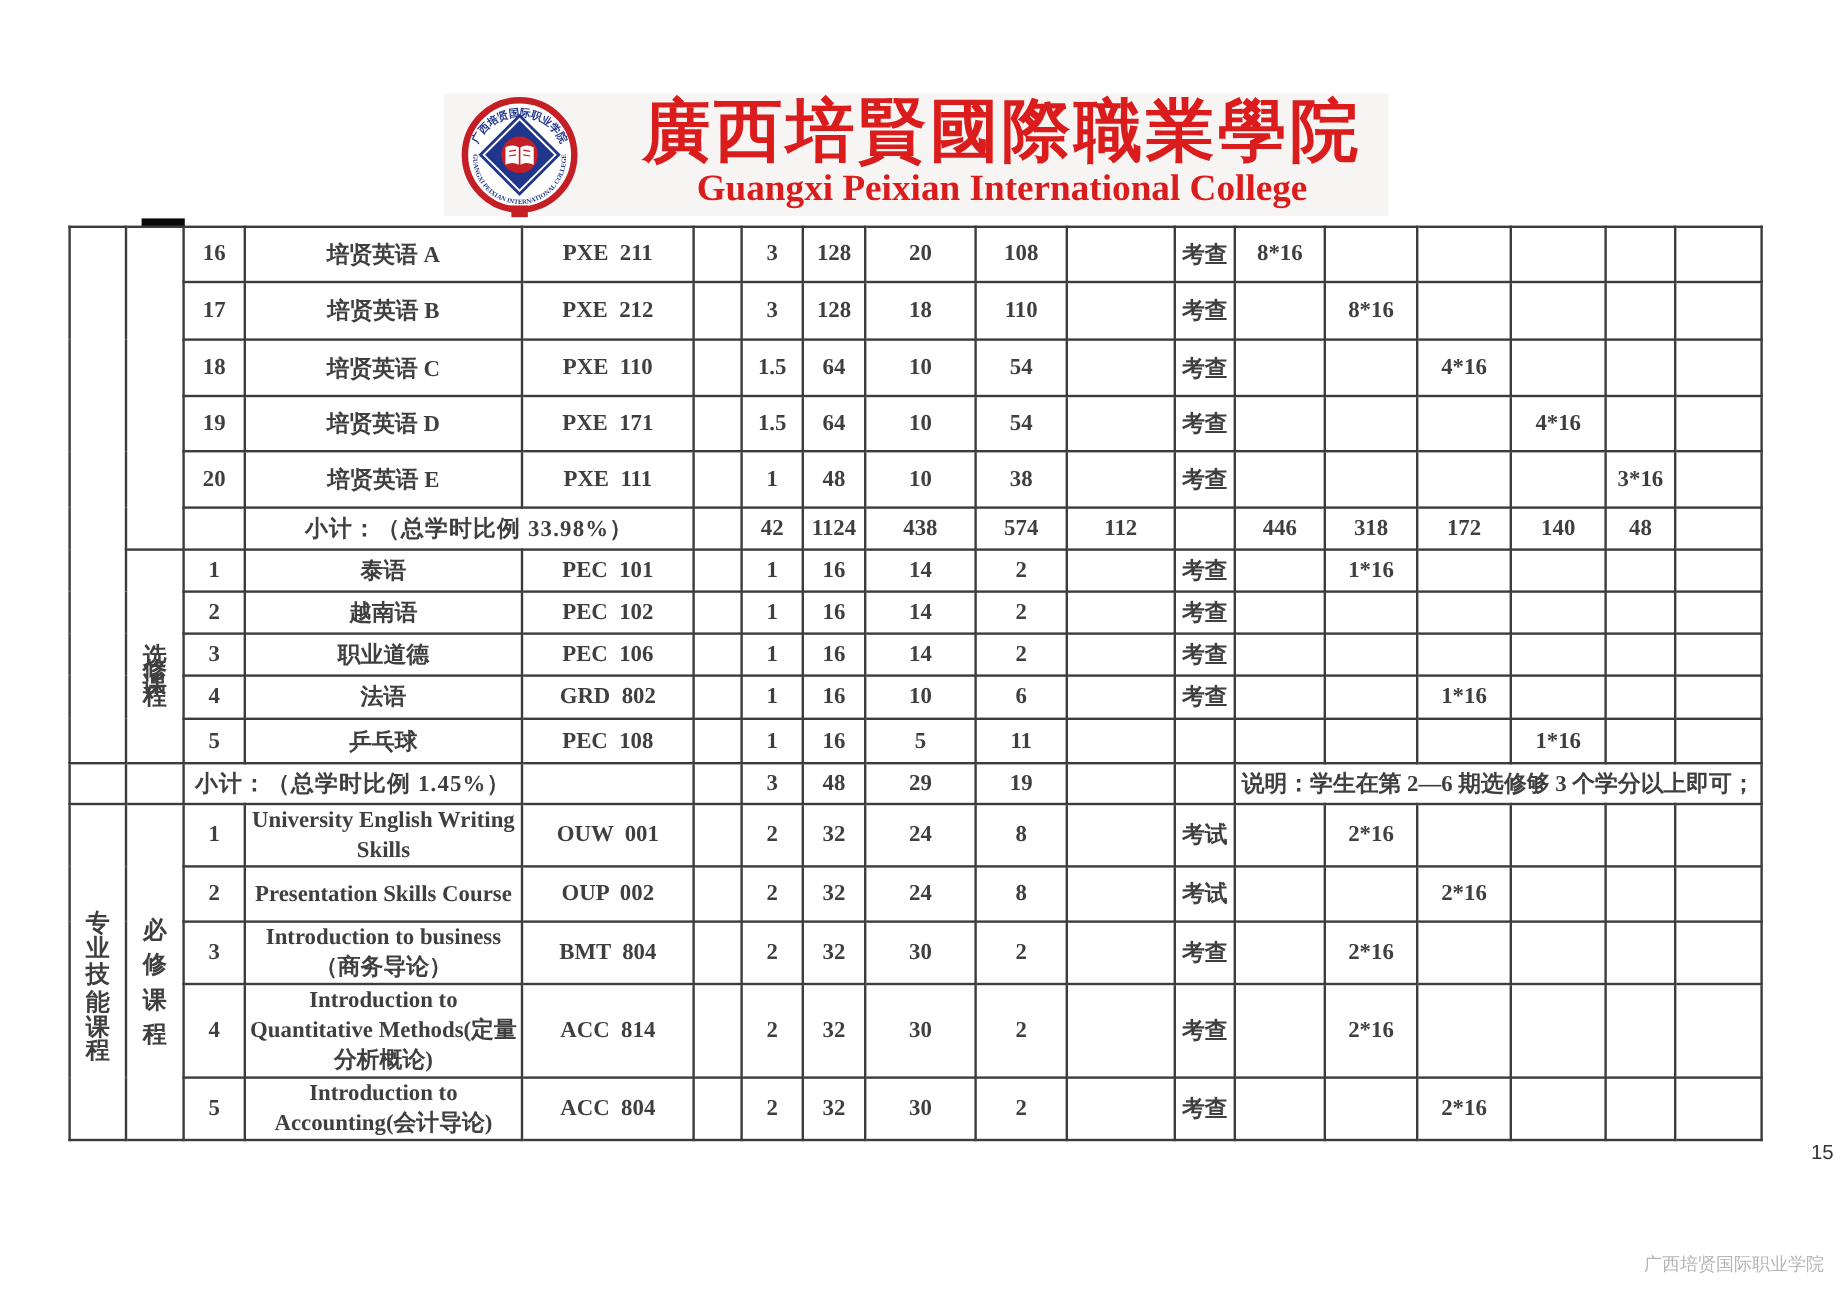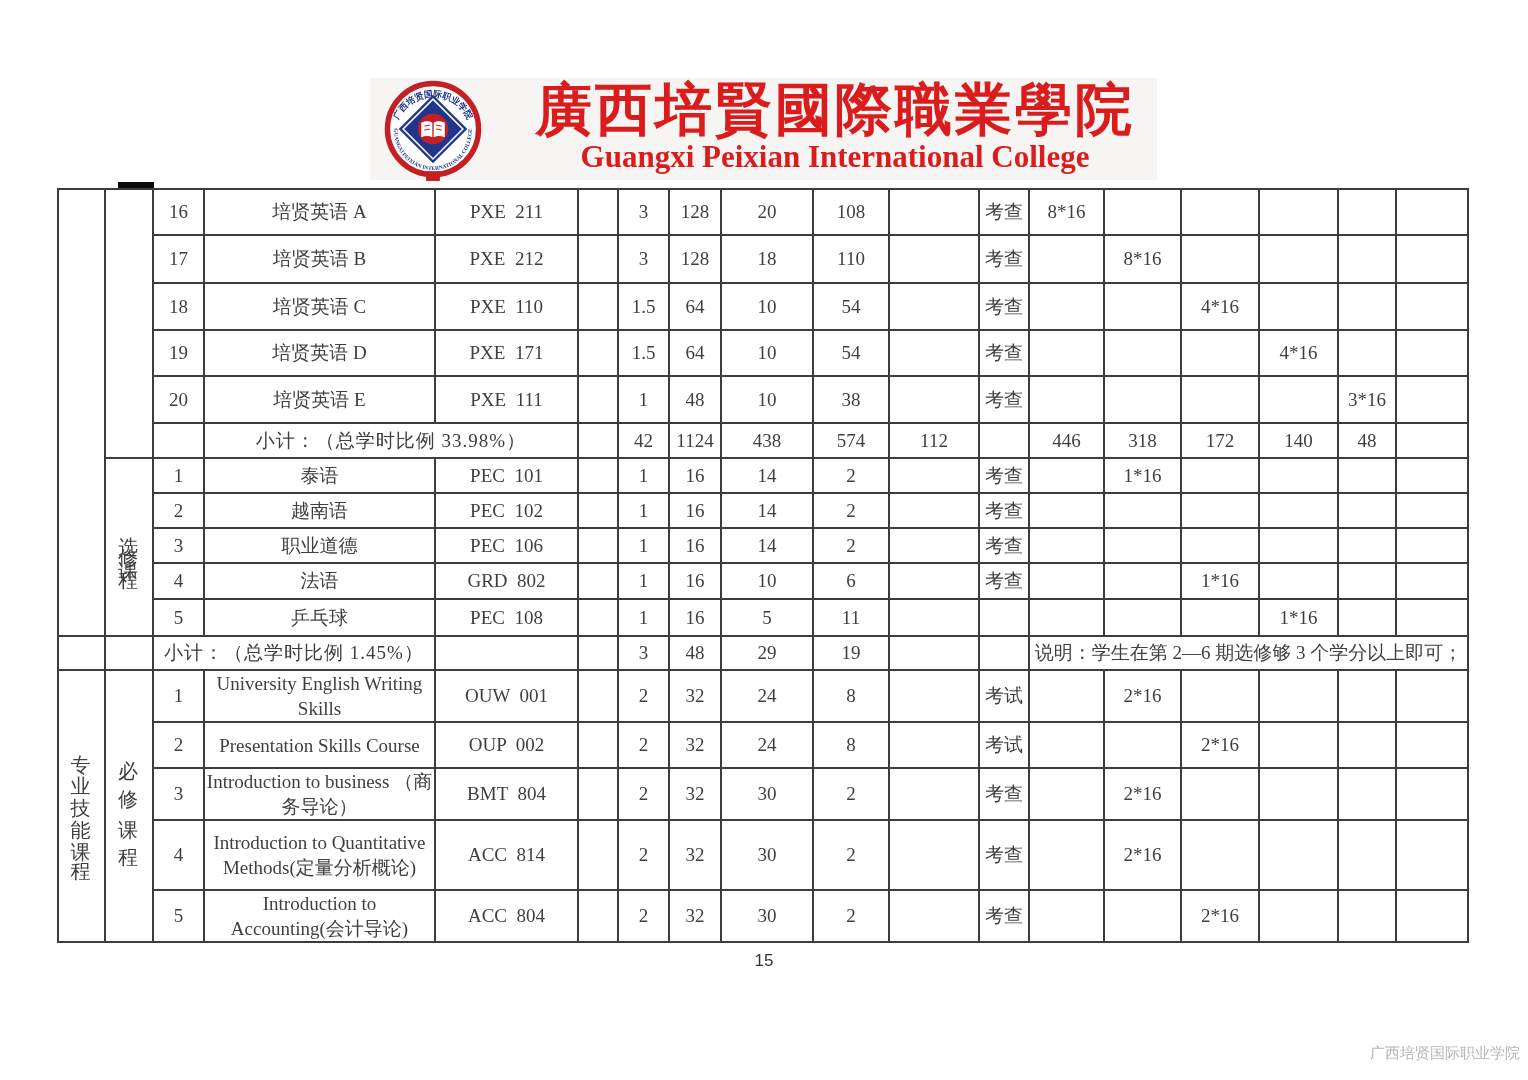--- a/index.html
+++ b/index.html
@@ -8,40 +8,40 @@
   
   .banner{position:absolute;left:370px;top:78px;width:787px;height:102px;background:#f7f5f4;}
   .logo{position:absolute;left:14px;top:2px;width:98px;height:102px;}
   .title-cn{position:absolute;left:150px;top:0px;width:630px;height:64px;
             font-size:57px;font-weight:900;color:#da1c1c;text-align:center;
             letter-spacing:3px;line-height:64px;white-space:nowrap;}
   .title-en{position:absolute;left:150px;top:62px;width:630px;height:34px;
             font-size:31px;font-weight:bold;color:#da1c1c;text-align:center;line-height:34px;white-space:nowrap;}
   
   .blob{position:absolute;left:118px;top:182px;width:36px;height:7px;background:#0a0a0a;}
-  table.cur{position:absolute;left:57px;top:188px;width:1412px;border-collapse:collapse;table-layout:fixed;}
+  table.cur{position:absolute;left:57px;top:188px;width:1412px;border-collapse:collapse;table-layout:fixed;font-weight:bold;}
   table.cur td{border:2px solid #3c3c3c;text-align:center;vertical-align:middle;padding:0;
                font-size:19px;color:#3f3f3f;overflow:hidden;}
   td.name{font-size:18px;}
   td.mname{font-size:17px;line-height:1.32;padding:0 2px;}
   td.code{white-space:pre;}
   td.red{color:#c23a37;letter-spacing:1px;font-size:19px;}
   td.lft{text-align:left;padding-left:3px;border-radius:14px;}
   td.note{text-align:left;padding-left:5px;}
   td.raise{vertical-align:top;padding-top:1px;}
   td.tt{border-top:5px solid #000;}
   td.tb4{border-bottom:4px solid #000;}
   td.tt4{border-top:4px solid #000;margin-left:36px;}
   .vtx{display:inline-block;writing-mode:vertical-rl;text-orientation:upright;
        font-size:20px;color:#3f3f3f;}
   .vtx.skill{letter-spacing:22px;}
   .vtx.req{letter-spacing:30px;}
   .vtx.elec{letter-spacing:12px;}
   
-  .pageno{position:absolute;left:0;top:951px;width:1528px;text-align:center;
+  .pageno{position:absolute;left:0;top:951px;width:1528px;text-align:right;
           font-size:17px;color:#333;font-family:"Liberation Sans","DejaVu Sans",sans-serif;}
   .watermark{position:absolute;right:8px;top:1044px;font-size:15px;color:#b6b6b6;
              font-family:"Liberation Sans","DejaVu Sans",sans-serif;}
 </style>
 </head>
 <body>
 
 <div class="page">
 
   <div class="banner">

